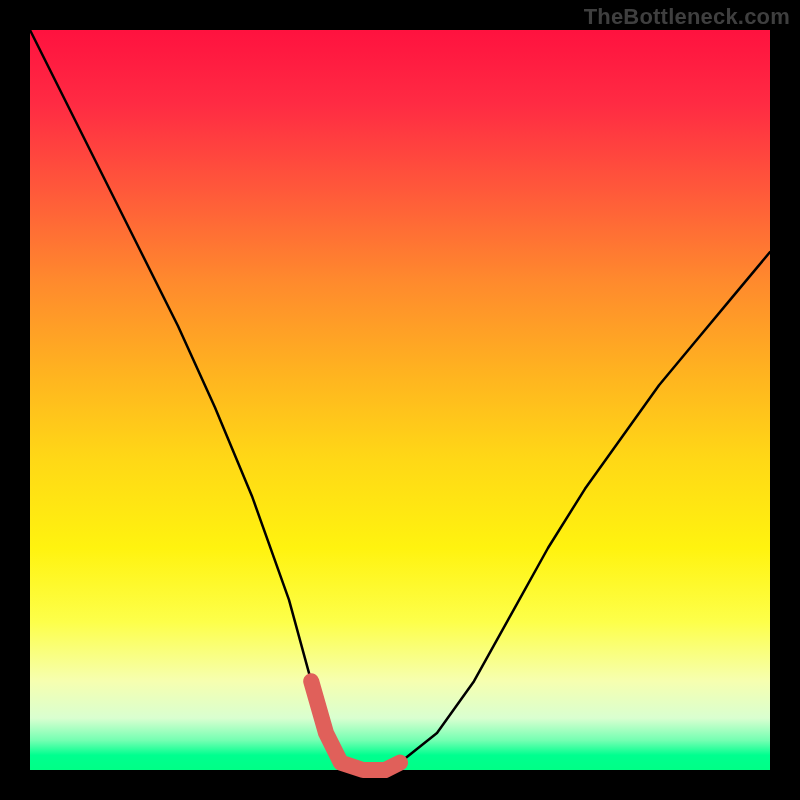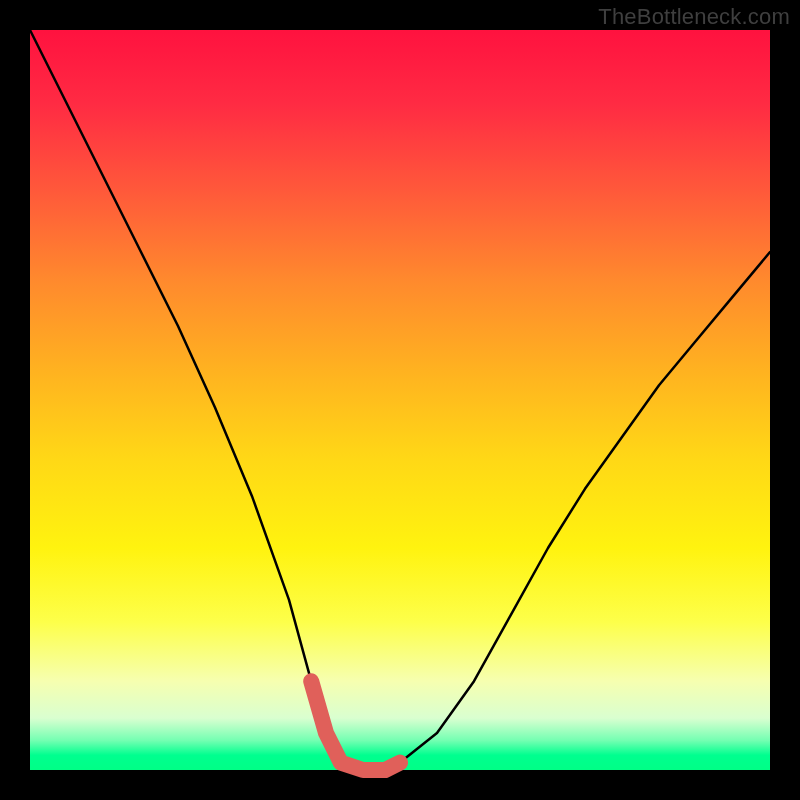--- a/index.html
+++ b/index.html
@@ -40,21 +40,21 @@
       #00ff8f 98%,
       #00ff86 100%
     );
   }
   .watermark {
     position: absolute;
     top: 4px;
     right: 10px;
     color: #3f3f3f;
     font-size: 22px;
-    font-weight: 400;
+    font-weight: 700;
     letter-spacing: 0.2px;
     user-select: none;
     text-align: center;
   }
   svg.curve {
     position: absolute;
     left: 0;
     top: 0;
     width: 740px;
     height: 740px;

